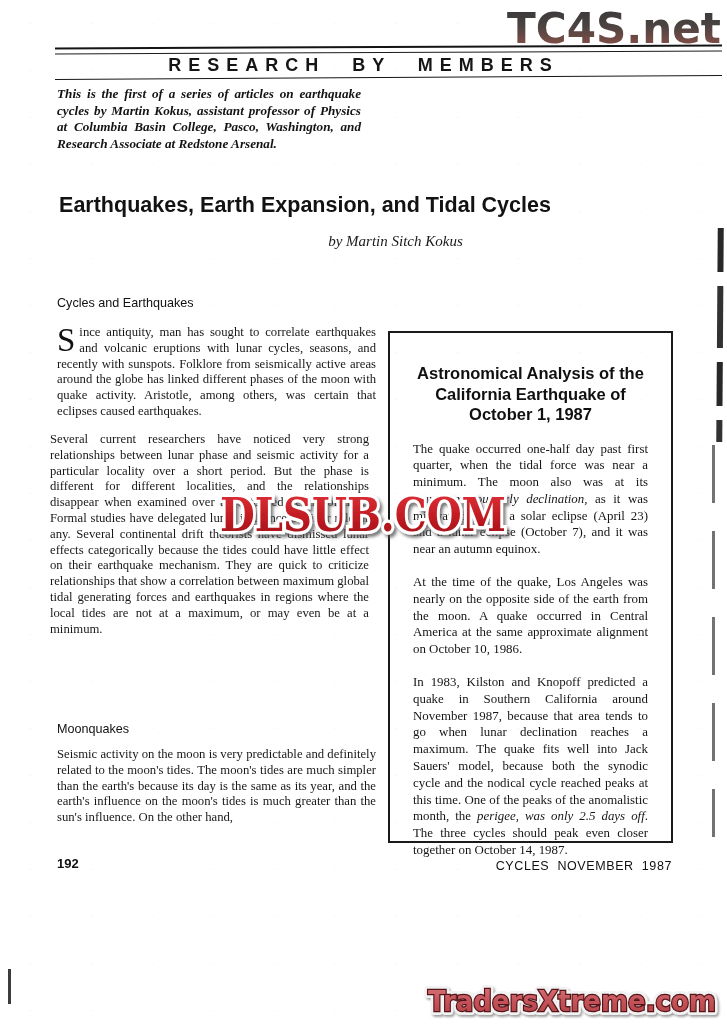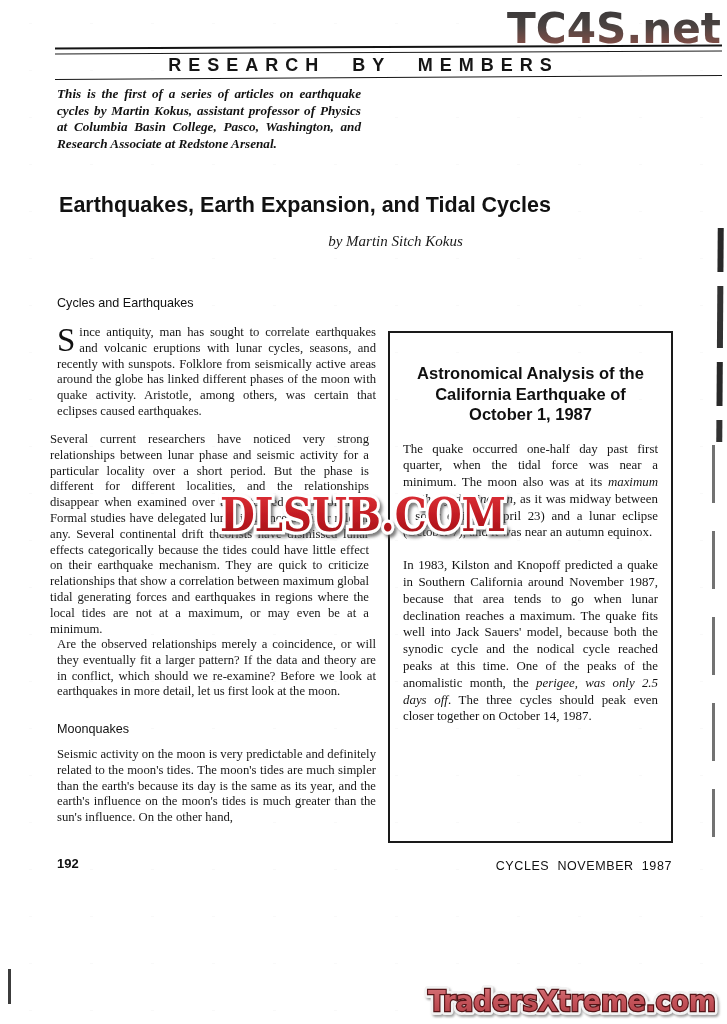--- a/index.html
+++ b/index.html
@@ -82,21 +82,21 @@
   #p4 { position: absolute; top: 747px; left: 57px; width: 319px; }
   #heading1 { position: absolute; top: 296px; left: 57px; }
   #heading2 { position: absolute; top: 722px; left: 57px; }
 
   
   .sidebar-box {
     position: absolute; left: 388px; top: 331px;
     width: 285px; height: 512px;
     box-sizing: border-box;
     border: 2px solid #1a1a1a;
-    padding: 0 13px;
+    padding: 0 23px;
     background: transparent;
   }
   .box-title {
     margin: 30px 0 0 0;
     text-align: center;
     font-family: "Liberation Sans", sans-serif;
     font-weight: bold; font-size: 16.5px; line-height: 20.5px;
     color: #101010;
   }
   .box-p {
@@ -158,29 +158,29 @@
 
   <div class="article-title">Earthquakes, Earth Expansion, and Tidal Cycles</div>
   <div class="byline">by Martin Sitch Kokus</div>
 
   <h3 class="sec-heading" id="heading1">Cycles and Earthquakes</h3>
 
   <p class="body-p" id="p1"><span class="dropcap">S</span><span>ince antiquity, man has sought to correlate earthquakes and volcanic eruptions with lunar cycles, seasons, and recently with sunspots. Folklore from seismically active areas around the globe has linked different phases of the moon with quake activity. Aristotle, among others, was certain that eclipses caused earthquakes.</span></p>
 
   <p class="body-p" id="p2">Several current researchers have noticed very strong relationships between lunar phase and seismic activity for a particular locality over a short period. But the phase is different for different localities, and the relationships disappear when examined over an extended period of time. Formal studies have delegated lunar influence a minor role, if any. Several continental drift theorists have dismissed lunar effects categorically because the tides could have little effect on their earthquake mechanism. They are quick to criticize relationships that show a correlation between maximum global tidal generating forces and earthquakes in regions where the local tides are not at a maximum, or may even be at a minimum.</p>
 
-  <p class="body-p" id="p3">Are the observed relationships merely a coincidence, or will they eventually fit a larger pattern? If the data and theory are in conflict, which should we re-examine?  Before we look at earthquakes in more detail, let us first look at the moon.</p>
 
   <h3 class="sec-heading" id="heading2">Moonquakes</h3>
 
   <p class="body-p" id="p4">Seismic activity on the moon is very predictable and definitely related to the moon's tides. The moon's tides are much simpler than the earth's because its day is the same as its year, and the earth's influence on the moon's tides is much greater than the sun's influence. On the other hand,</p>
 
   <div class="sidebar-box">
     <div class="box-title">Astronomical Analysis of the California Earthquake of October 1, 1987</div>
     <p class="box-p"><span>The quake occurred one-half day past first quarter, when the tidal force was near a minimum. The moon also was at its </span><span class="it">maximum southerly declination</span><span>, as it was midway between a solar eclipse (April 23) and a lunar eclipse (October 7), and it was near an autumn equinox.</span></p>
+    <p class="box-p">At the time of the quake, Los Angeles was nearly on the opposite side of the earth from the moon. A quake occurred in Central America at the same approximate alignment on October 10, 1986.</p>
     <p class="box-p"><span>In 1983, Kilston and Knopoff predicted a quake in Southern California around November 1987, because that area tends to go when lunar declination reaches a maximum. The quake fits well into Jack Sauers' model, because both the synodic cycle and the nodical cycle reached peaks at this time. One of the peaks of the anomalistic month, the </span><span class="it">perigee, was only 2.5 days off</span><span>. The three cycles should peak even closer together on October 14, 1987.</span></p>
   </div>
 
   <div class="page-number">192</div>
   <div class="journal-footer">CYCLES NOVEMBER 1987</div>
 
   <svg class="wm-tc4s" width="222" height="50" viewBox="0 0 222 50">
     <defs>
       <linearGradient id="gradSteel" x1="0" y1="0" x2="0" y2="1">
         <stop offset="0" stop-color="#353537"></stop>

